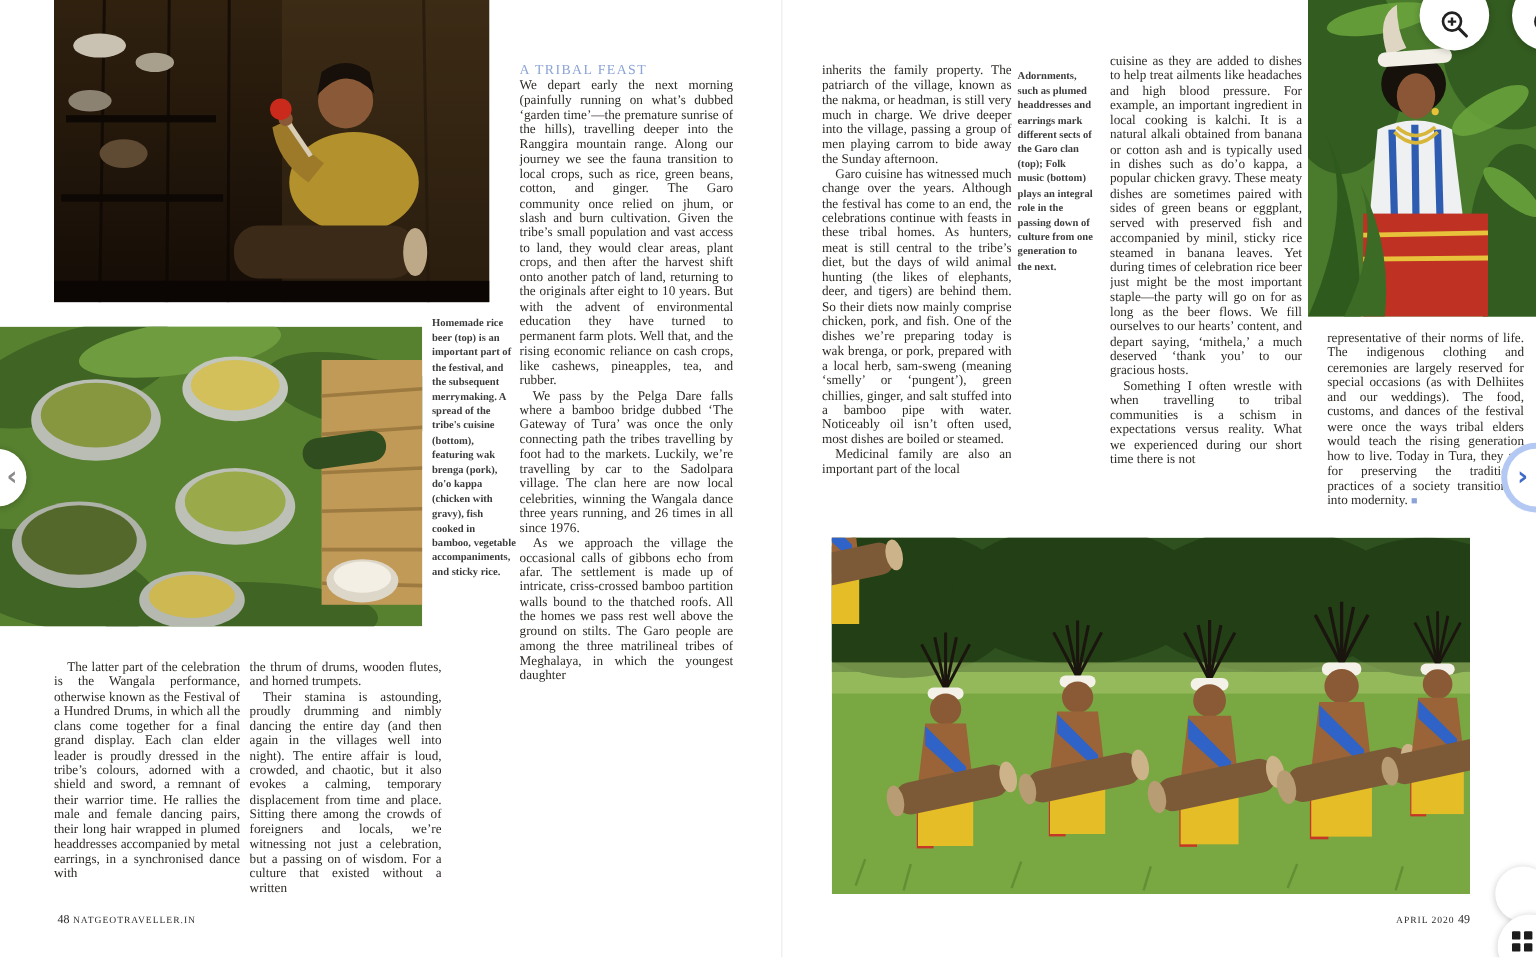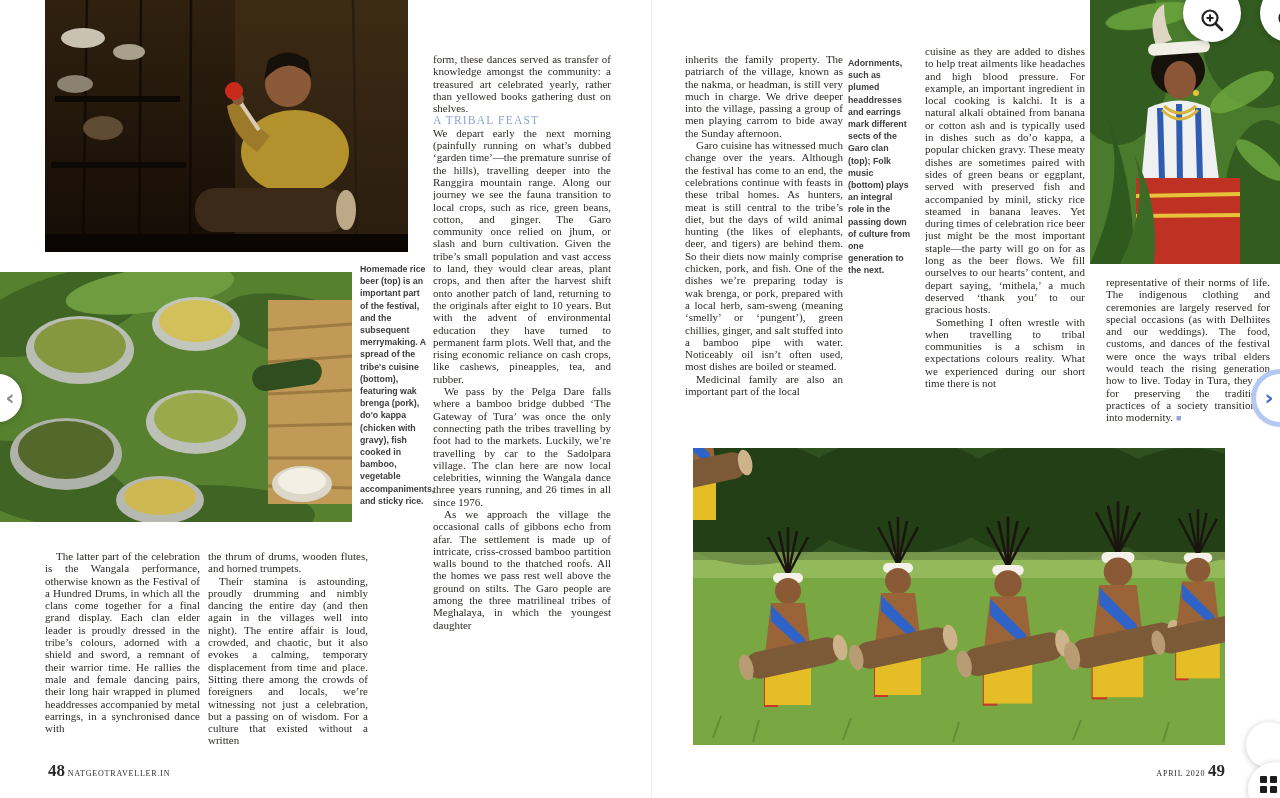--- a/index.html
+++ b/index.html
@@ -20,26 +20,26 @@
 
   
   .col{position:absolute;font-size:11px;line-height:12.3px;text-align:justify;overflow:hidden;}
   .col p{margin:0;}
   .col p.indent{text-indent:11px;}
   .section-heading{font-weight:normal;color:var(--heading-accent);letter-spacing:1.2px;
                    font-size:11.5px;margin:12px 0 3px 0;}
   .end-mark{color:var(--end-mark);font-size:9px;}
 
   
-  .caption{position:absolute;font-family:Liberation Sans, sans-serif;font-weight:700;
+  .caption{position:absolute;font-family:Liberation Serif, serif;font-weight:700;
            font-size:8.8px;line-height:12.2px;color:#3c3c3c;text-align:left;}
 
   
   .folio{position:absolute;top:761px;font-size:8px;letter-spacing:.8px;color:#2b2b2b;}
-  .folio .pageno{font-size:17px;font-weight:bold;letter-spacing:0;}
+  .folio .pageno{font-size:10px;font-weight:normal;letter-spacing:0;}
   .folio-left{left:48px;}
   .folio-right{right:55px;}
 
   
   .fab{position:absolute;background:#fff;border-radius:50%;
        box-shadow:0 1px 6px rgba(0,0,0,.22);display:flex;align-items:center;justify-content:center;
        cursor:pointer;border:none;}
   .fab svg{display:block;}
   .fab-zoom-in{left:1183px;top:-16px;width:58px;height:58px;padding-top:14px;}
   .fab-zoom-out{left:1260px;top:-16px;width:58px;height:58px;padding-top:14px;}
@@ -127,21 +127,20 @@
           <ellipse cx="160" cy="225" rx="36" ry="18" fill="#cdb851"></ellipse>
         <ellipse cx="302" cy="212" rx="30" ry="18" fill="#dcd7c9"></ellipse>
           <ellipse cx="302" cy="209" rx="24" ry="13" fill="#f3efe4"></ellipse>
         <rect x="252" y="90" width="70" height="26" rx="13" fill="#2f4d1e" transform="rotate(-8 287 103)"></rect>
       </svg>
     </div>
 
     <div class="caption" style="left:360px;top:263px;width:70px;height:182px">Homemade rice beer (top) is an important part of the festival, and the subsequent merrymaking. A spread of the tribe's cuisine (bottom), featuring wak brenga (pork), do'o kappa (chicken with gravy), fish cooked in bamboo, vegetable accompaniments, and sticky rice.</div>
 
     <div class="col" style="left:433px;top:53px;width:178px;height:700px">
-      <p>form, these dances served as transfer of knowledge amongst the community: a treasured art celebrated yearly, rather than yellowed books gathering dust on shelves.</p>
       <p class="section-heading">A TRIBAL FEAST</p>
       <p>We depart early the next morning (painfully running on what’s dubbed ‘garden time’—the premature sunrise of the hills), travelling deeper into the Ranggira mountain range. Along our journey we see the fauna transition to local crops, such as rice, green beans, cotton, and ginger. The Garo community once relied on jhum, or slash and burn cultivation. Given the tribe’s small population and vast access to land, they would clear areas, plant crops, and then after the harvest shift onto another patch of land, returning to the originals after eight to 10 years. But with the advent of environmental education they have turned to permanent farm plots. Well that, and the rising economic reliance on cash crops, like cashews, pineapples, tea, and rubber.</p>
       <p class="indent">We pass by the Pelga Dare falls where a bamboo bridge dubbed ‘The Gateway of Tura’ was once the only connecting path the tribes travelling by foot had to the markets. Luckily, we’re travelling by car to the Sadolpara village. The clan here are now local celebrities, winning the Wangala dance three years running, and 26 times in all since 1976.</p>
       <p class="indent">As we approach the village the occasional calls of gibbons echo from afar. The settlement is made up of intricate, criss-crossed bamboo partition walls bound to the thatched roofs. All the homes we pass rest well above the ground on stilts. The Garo people are among the three matrilineal tribes of Meghalaya, in which the youngest daughter</p>
     </div>
 
     <div class="col" style="left:45px;top:550px;width:155px;height:200px">
       <p class="indent">The latter part of the celebration is the Wangala performance, otherwise known as the Festival of a Hundred Drums, in which all the clans come together for a final grand display. Each clan elder leader is proudly dressed in the tribe’s colours, adorned with a shield and sword, a remnant of their warrior time. He rallies the male and female dancing pairs, their long hair wrapped in plumed headdresses accompanied by metal earrings, in a synchronised dance with</p>
     </div>
     <div class="col" style="left:208px;top:550px;width:160px;height:200px">
@@ -160,21 +159,21 @@
     <div class="col" style="left:685px;top:53px;width:158px;height:380px">
       <p>inherits the family property. The patriarch of the village, known as the nakma, or headman, is still very much in charge. We drive deeper into the village, passing a group of men playing carrom to bide away the Sunday afternoon.</p>
       <p class="indent">Garo cuisine has witnessed much change over the years. Although the festival has come to an end, the celebrations continue with feasts in these tribal homes. As hunters, meat is still central to the tribe’s diet, but the days of wild animal hunting (the likes of elephants, deer, and tigers) are behind them. So their diets now mainly comprise chicken, pork, and fish. One of the dishes we’re preparing today is wak brenga, or pork, prepared with a local herb, sam-sweng (meaning ‘smelly’ or ‘pungent’), green chillies, ginger, and salt stuffed into a bamboo pipe with water. Noticeably oil isn’t often used, most dishes are boiled or steamed.</p>
       <p class="indent">Medicinal family are also an important part of the local</p>
     </div>
 
     <div class="caption" style="left:848px;top:57px;width:63px;height:140px">Adornments, such as plumed headdresses and earrings mark different sects of the Garo clan (top); Folk music (bottom) plays an integral role in the passing down of culture from one generation to the next.</div>
 
     <div class="col" style="left:925px;top:45px;width:160px;height:380px">
       <p>cuisine as they are added to dishes to help treat ailments like headaches and high blood pressure. For example, an important ingredient in local cooking is kalchi. It is a natural alkali obtained from banana or cotton ash and is typically used in dishes such as do’o kappa, a popular chicken gravy. These meaty dishes are sometimes paired with sides of green beans or eggplant, served with preserved fish and accompanied by minil, sticky rice steamed in banana leaves. Yet during times of celebration rice beer just might be the most important staple—the party will go on for as long as the beer flows. We fill ourselves to our hearts’ content, and depart saying, ‘mithela,’ a much deserved ‘thank you’ to our gracious hosts.</p>
-      <p class="indent">Something I often wrestle with when travelling to tribal communities is a schism in expectations colours reality. What we experienced during our short time there is not</p>
+      <p class="indent">Something I often wrestle with when travelling to tribal communities is a schism in expectations versus reality. What we experienced during our short time there is not</p>
     </div>
 
     <div class="photo" style="left:1090px;top:0;width:190px;height:264px">
       <svg viewBox="0 0 190 264" preserveAspectRatio="none">
         <rect width="190" height="264" fill="#4a7a2c"></rect>
         <g fill="#335c20">
           <ellipse cx="28" cy="60" rx="52" ry="85"></ellipse>
           <ellipse cx="172" cy="38" rx="60" ry="70"></ellipse>
           <ellipse cx="176" cy="205" rx="42" ry="85"></ellipse>
         </g>

